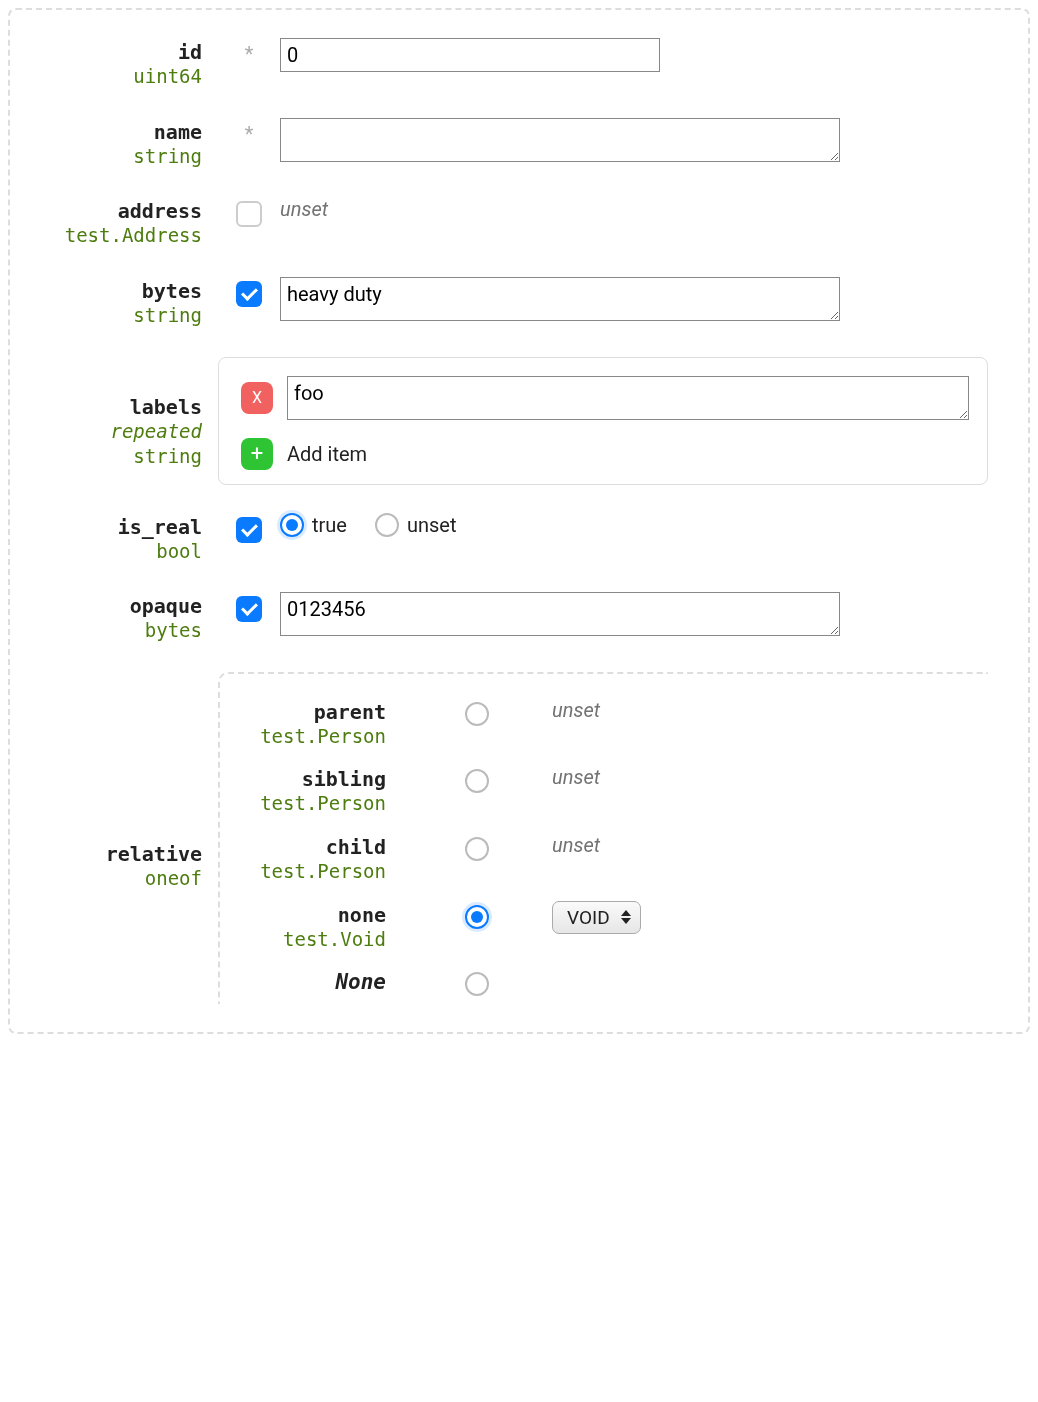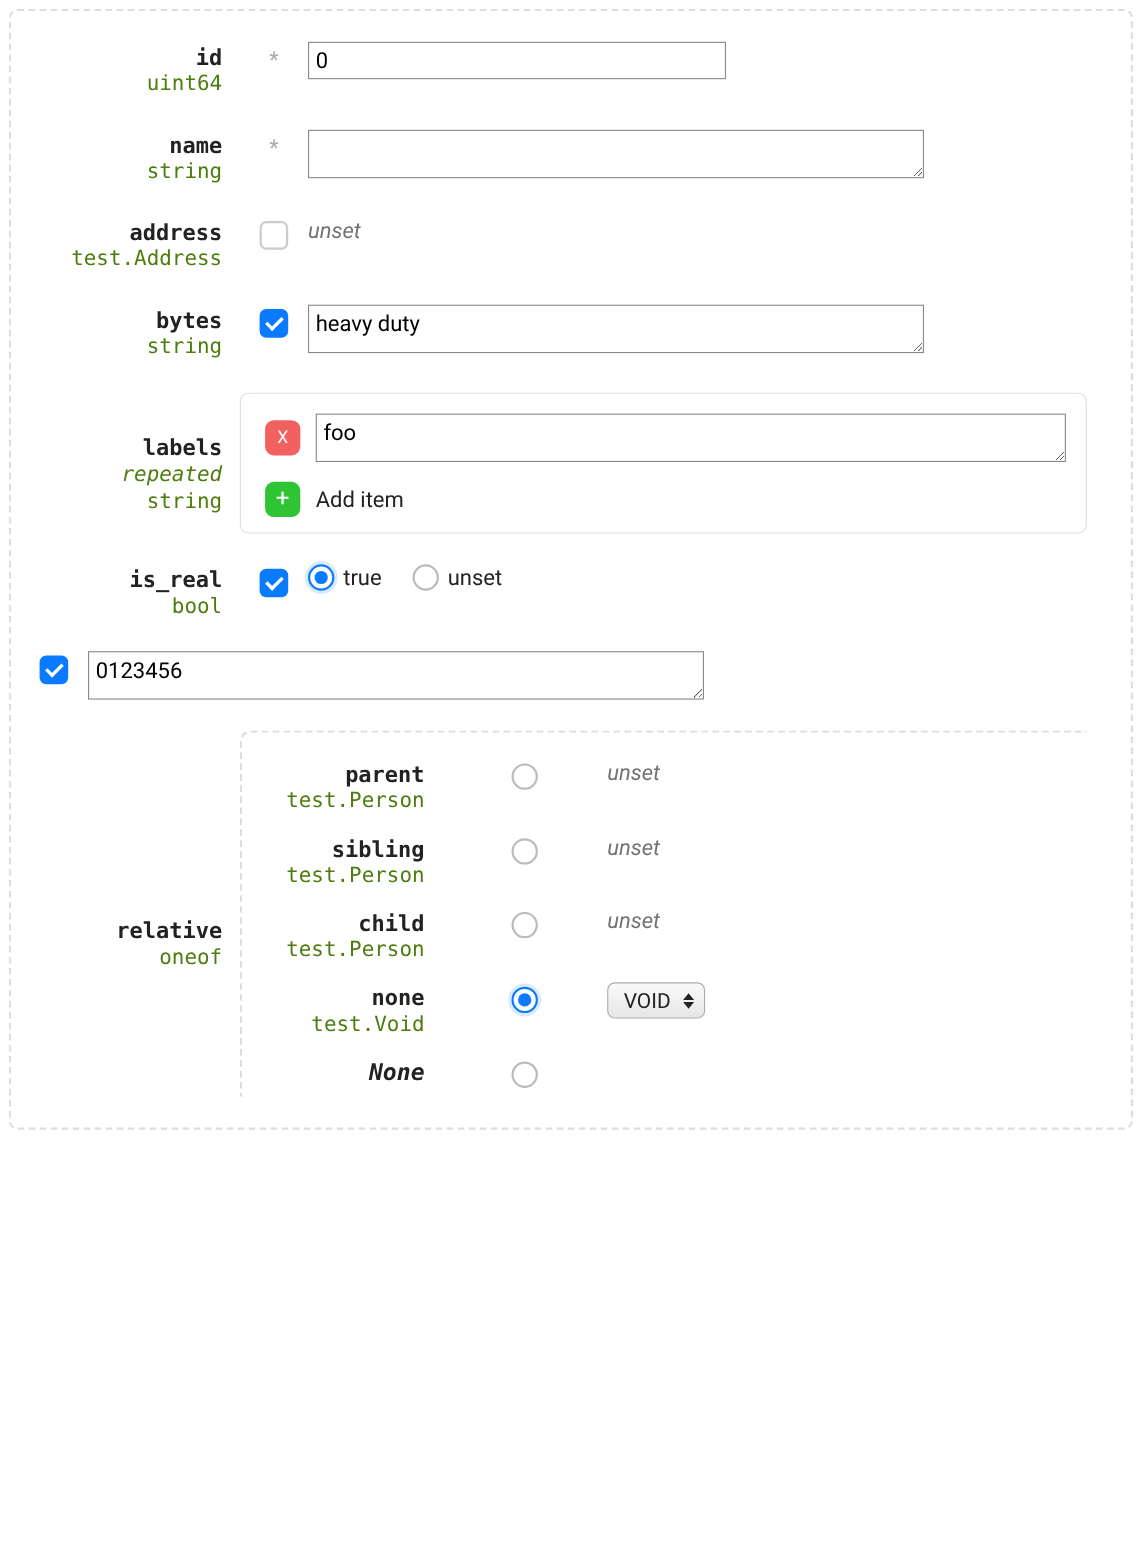--- a/index.html
+++ b/index.html
@@ -325,20 +325,24 @@
         </div>
         <div class="radio-opt">
           <div class="radio"></div>
           <span>unset</span>
         </div>
       </div>
     </div>
   </div>
 
   <div class="row">
+    <div class="label-col">
+      <div class="field-name">opaque</div>
+      <div class="field-type">bytes</div>
+    </div>
     <div class="ctrl-col">
         <div class="checkbox checked"></div>
       </div>
     <div class="val-col">
       <textarea style="width: 560px;">0123456</textarea>
     </div>
   </div>
 
   <div class="row" style="margin-bottom:0">
     <div class="label-col" style="padding-top:170px">

